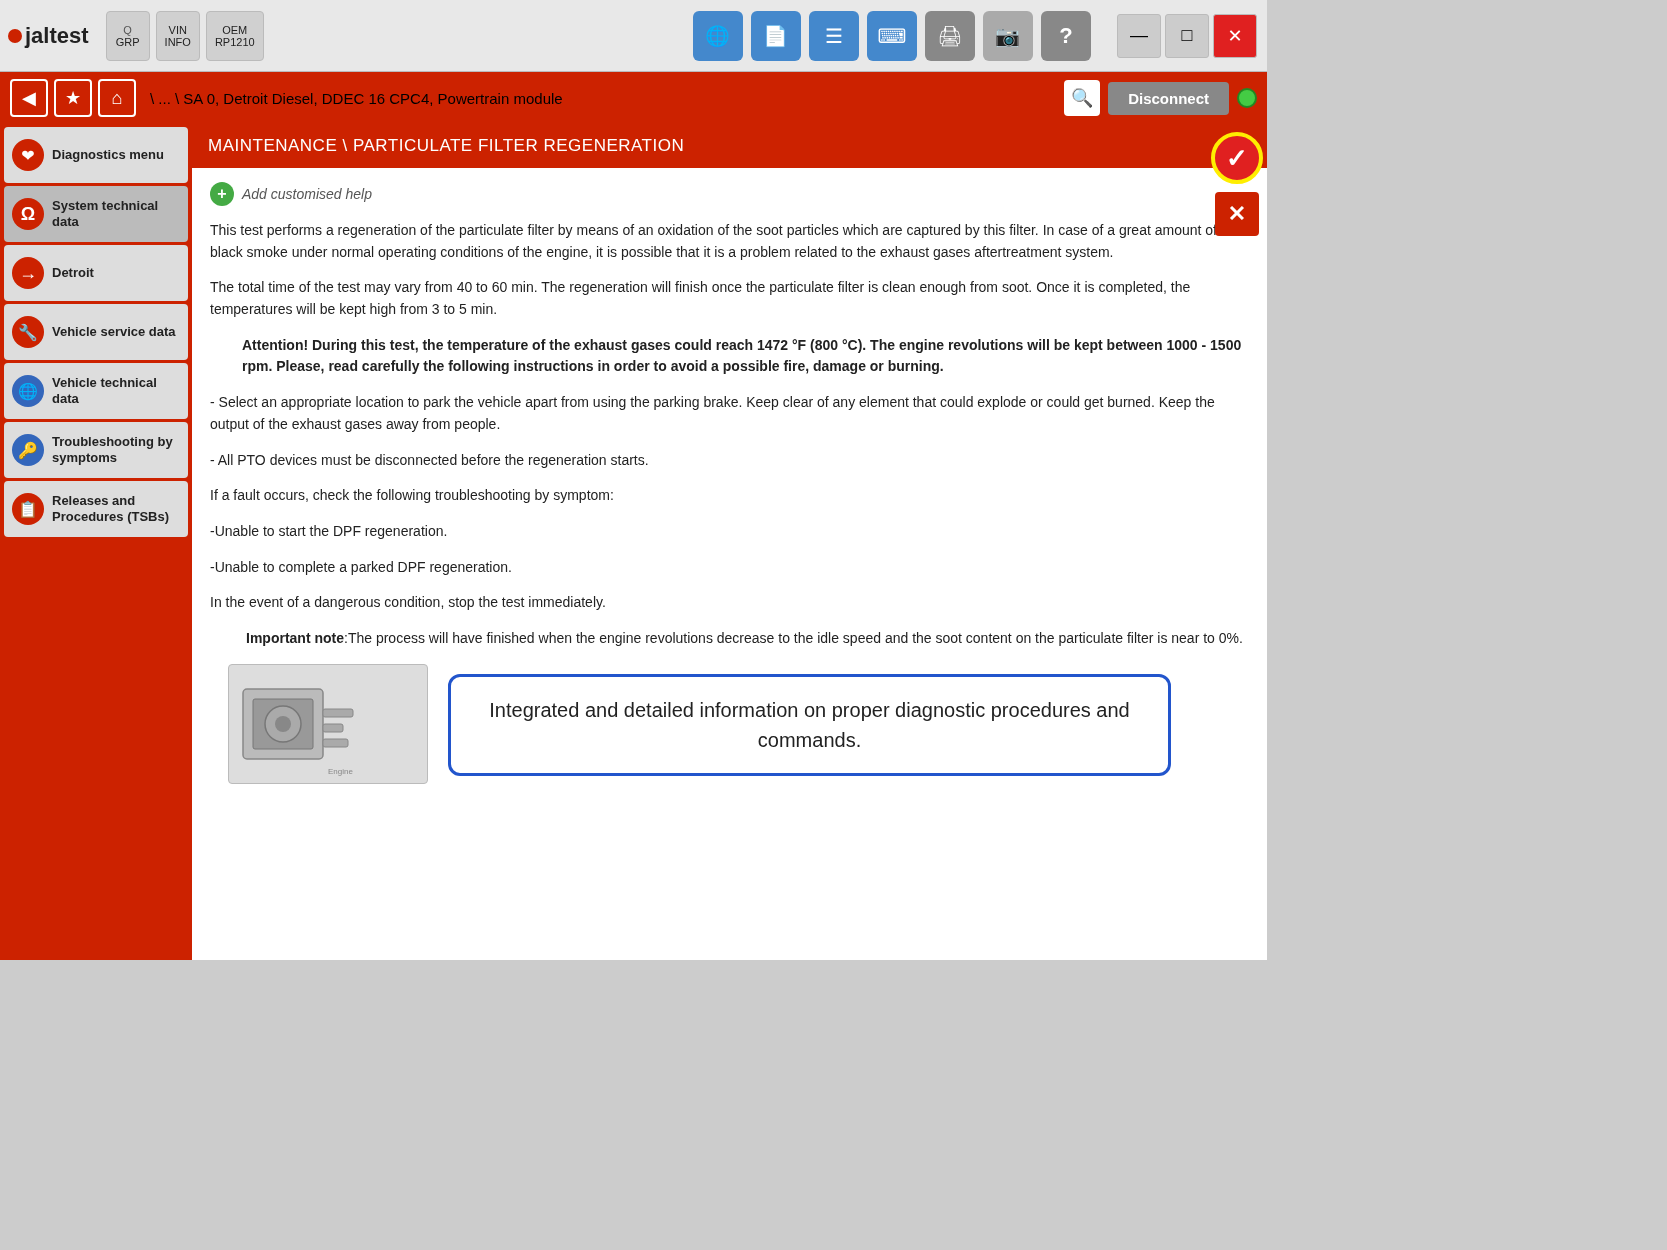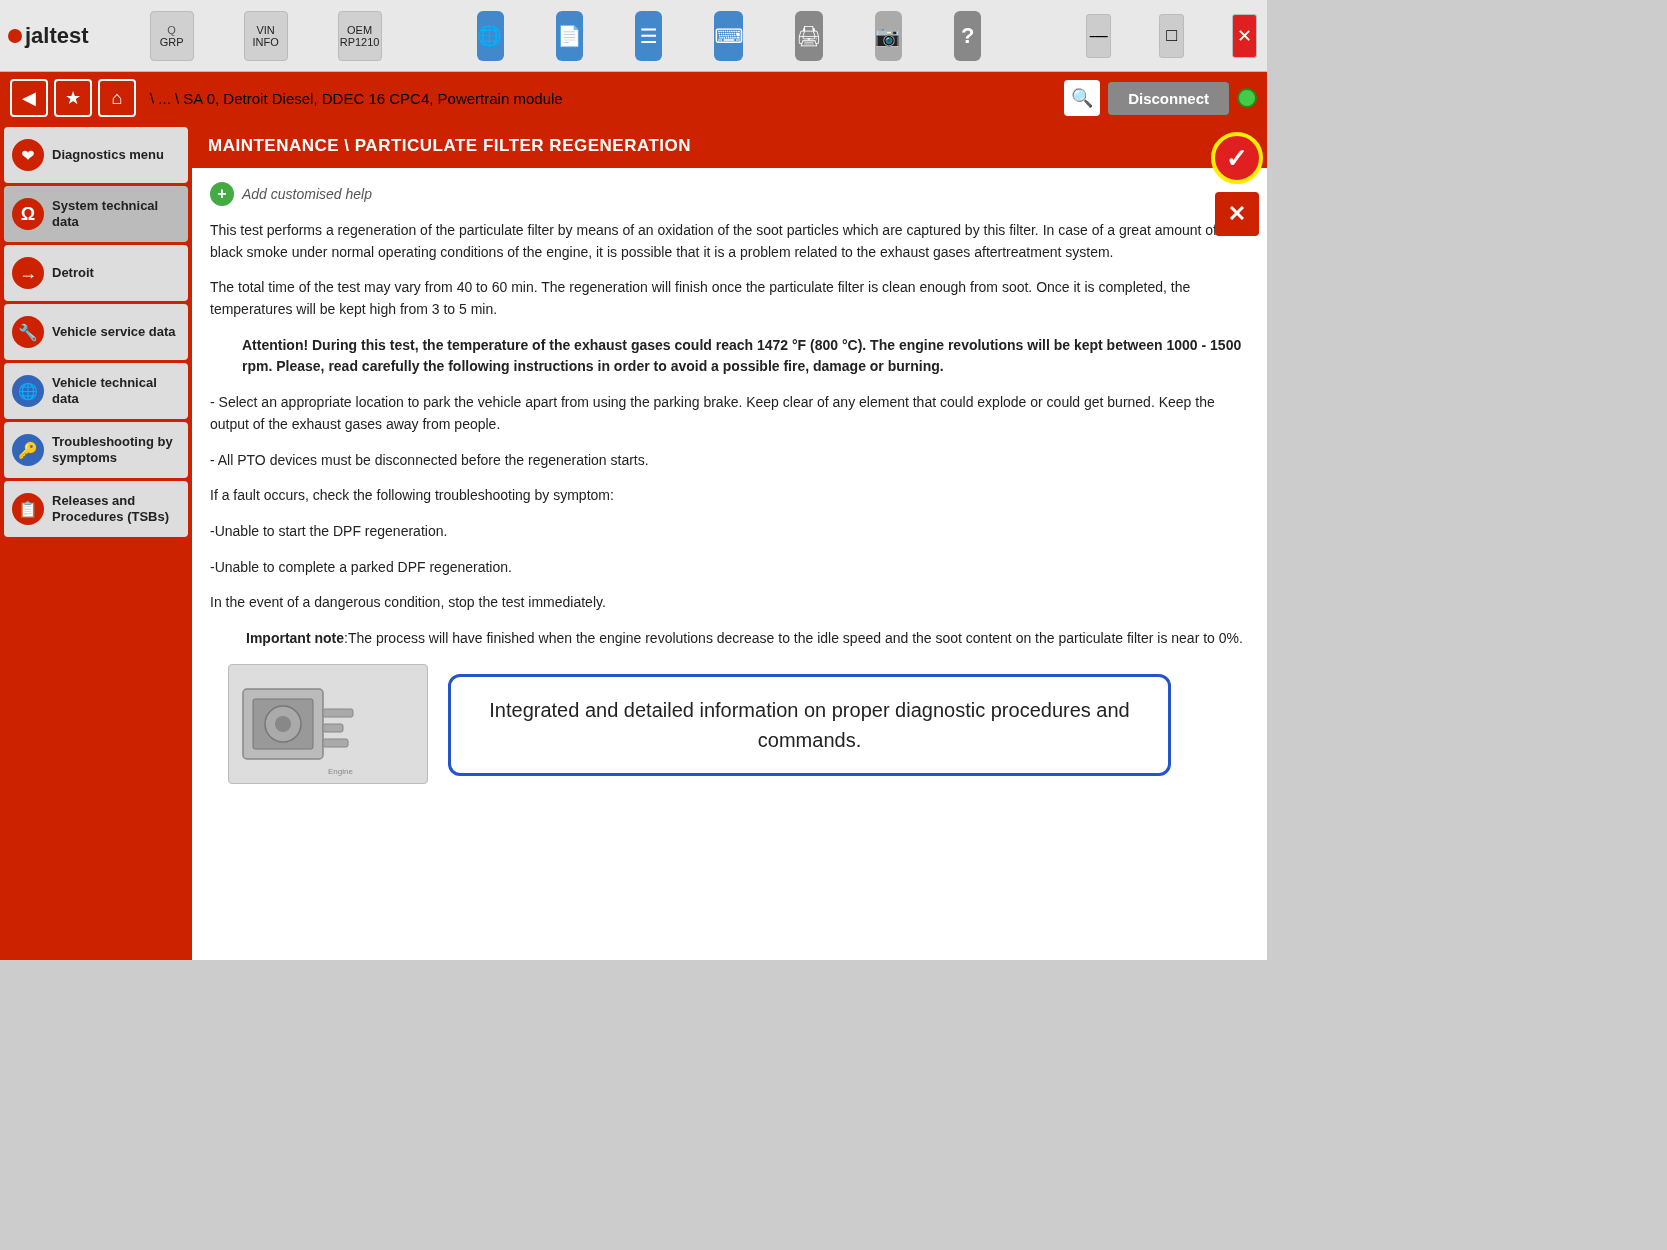--- a/index.html
+++ b/index.html
@@ -6,21 +6,20 @@
     body { width: 1267px; height: 960px; font-family: Arial, sans-serif; overflow: hidden; background: #ccc; }
 
     
     .title-bar {
       display: flex;
       align-items: center;
       background: #e8e8e8;
       height: 72px;
       padding: 0 8px;
       border-bottom: 1px solid #bbb;
-      gap: 44px;
     }
     .logo {
       display: flex;
       align-items: center;
       margin-right: 14px;
     }
     .logo-dot {
       width: 14px; height: 14px;
       background: #cc2200;
       border-radius: 50%;
@@ -186,21 +185,21 @@
       flex: 1;
       background: white;
       overflow-y: auto;
       padding: 0;
       position: relative;
     }
     .content-header {
       background: #cc2200;
       color: white;
       font-size: 17px;
-      font-weight: bold;
+      font-weight: normal;
       padding: 12px 16px;
       letter-spacing: 0.5px;
     }
     .content-body {
       padding: 14px 18px;
     }
     .add-help-row {
       display: flex;
       align-items: center;
       margin-bottom: 14px;

